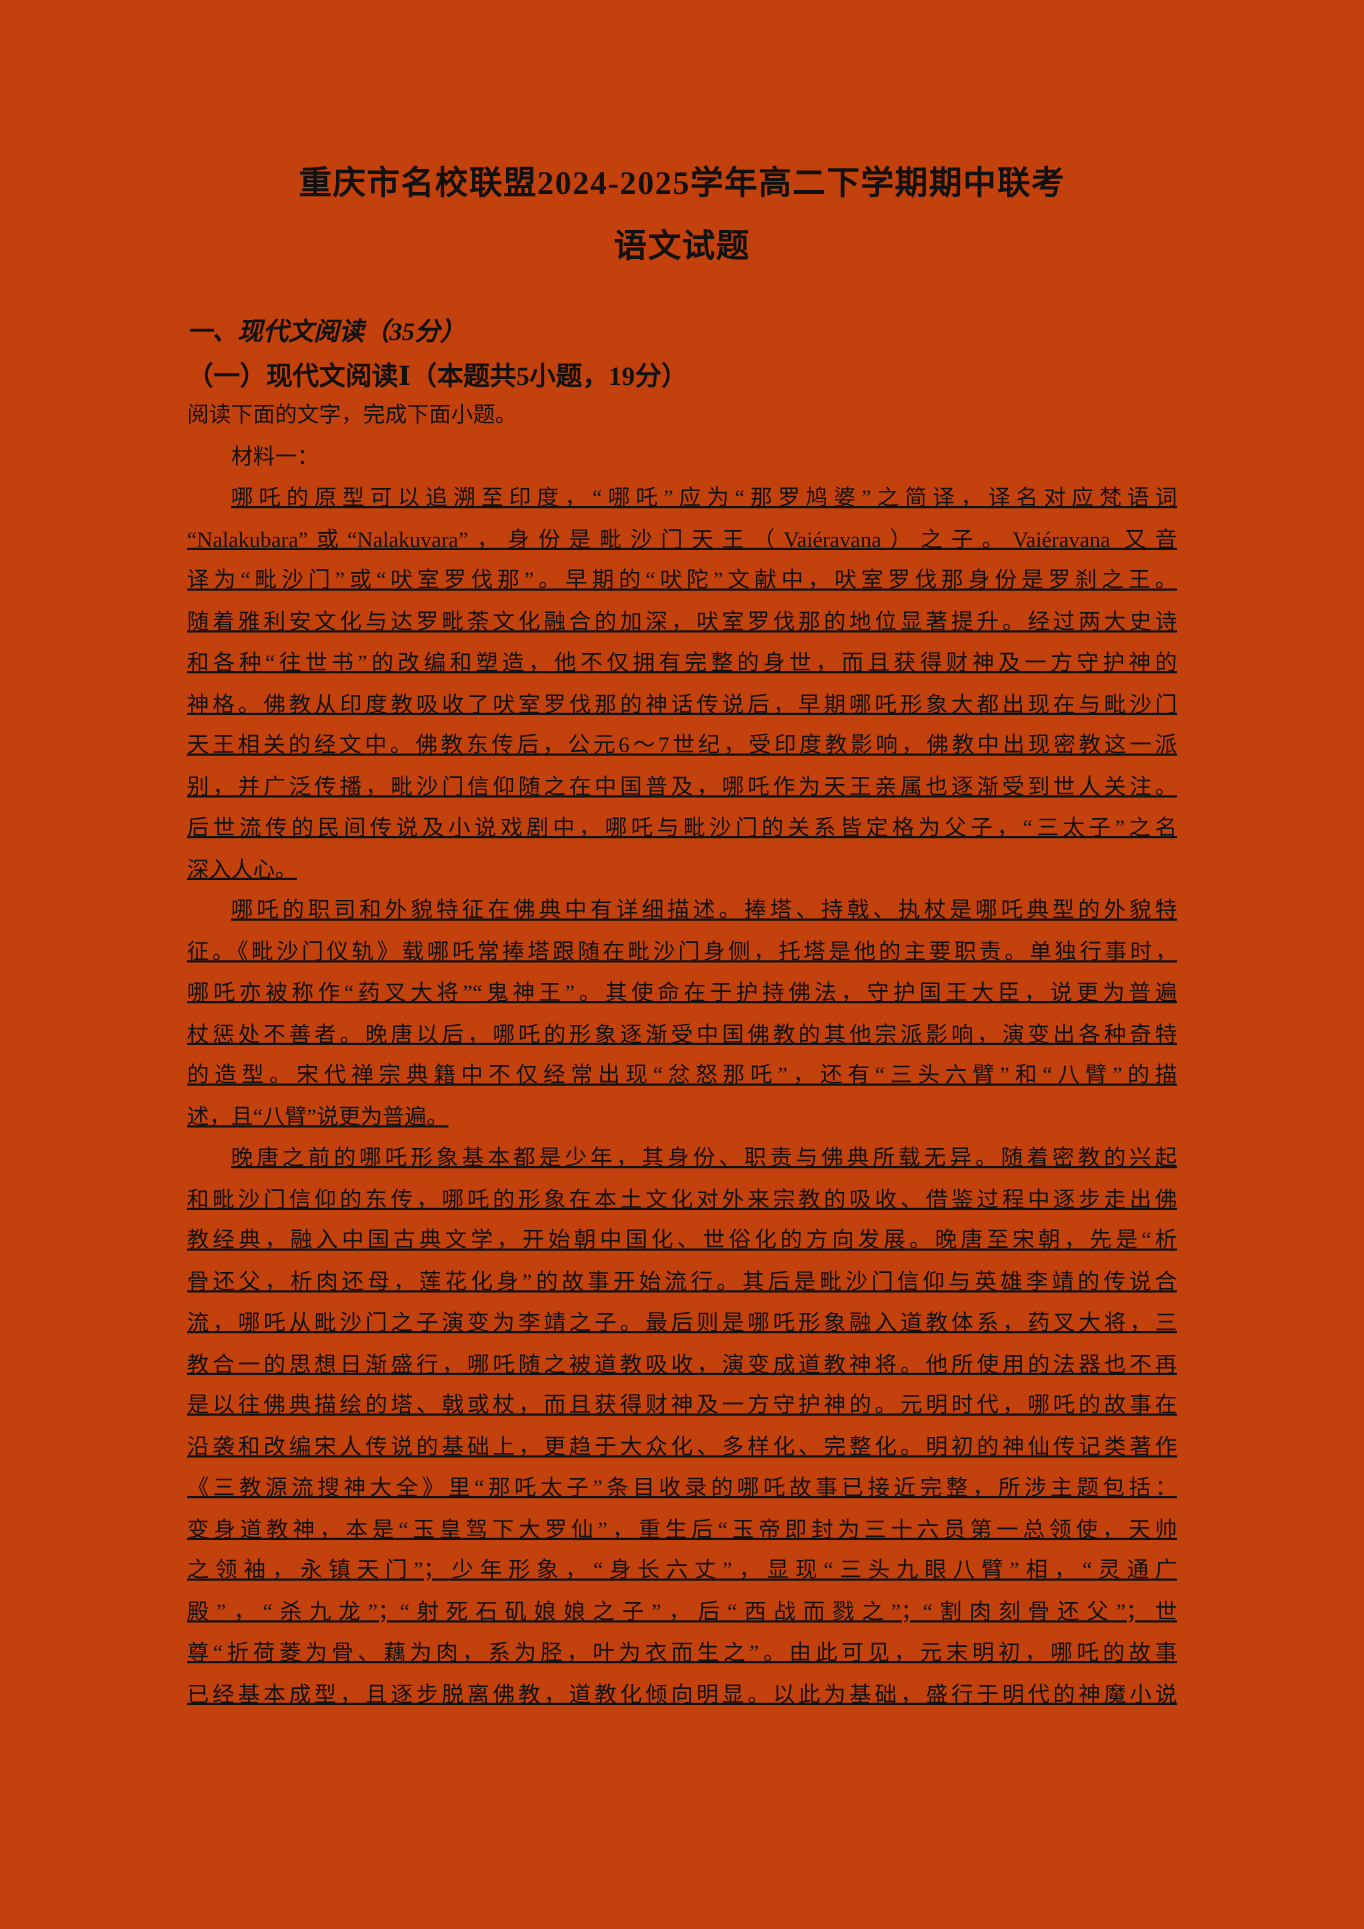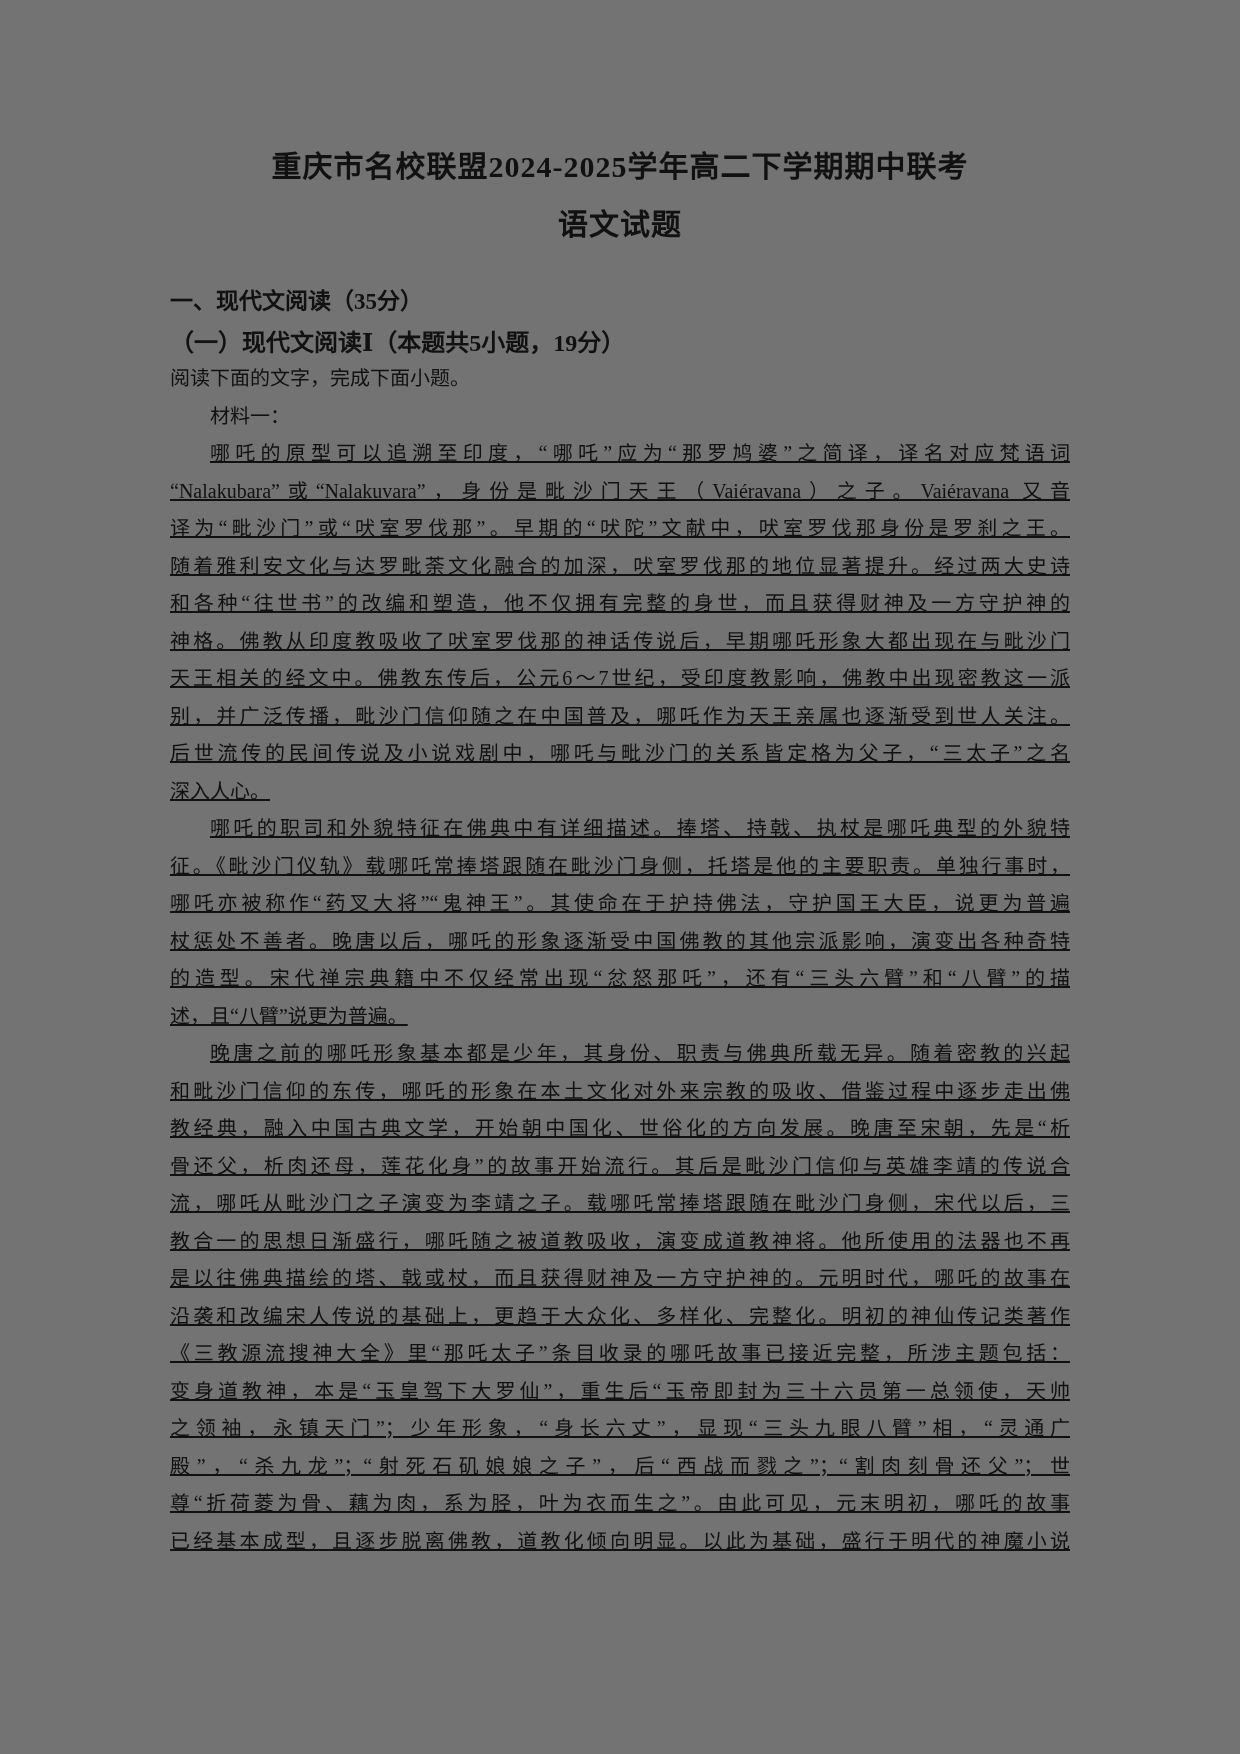--- a/index.html
+++ b/index.html
@@ -5,21 +5,21 @@
   html, body {
     margin: 0;
     padding: 0;
     background: #ffffff;
   }
   .page {
     position: relative;
     width: 1240px;
     height: 1754px;
     margin: 0 auto;
-    background: #737373;
+    background: #c2410c;
     color: #111111;
     font-family: "Liberation Serif", "DejaVu Serif", serif;
     box-sizing: border-box;
     padding: 148px 170px 0 170px;
     overflow: hidden;
   }
   .doc-title {
     font-size: 30px;
     font-weight: bold;
     text-align: center;
@@ -33,20 +33,21 @@
     text-align: center;
     line-height: 38px;
     margin: 0 0 42px 0;
     letter-spacing: 1px;
   }
   .heading1 {
     font-size: 23px;
     font-weight: bold;
     line-height: 32px;
     margin: 16px 0 8px 0;
+    font-style: italic;
   }
   .heading2 {
     font-size: 24px;
     font-weight: bold;
     line-height: 34px;
     margin: 0 0 0 0;
   }
   .body-text {
     font-size: 20px;
     line-height: 37.5px;
@@ -105,21 +106,21 @@
           <div class="line">哪吒亦被称作“药叉大将”“鬼神王”。其使命在于护持佛法，守护国王大臣，说更为普遍</div>
           <div class="line">杖惩处不善者。晚唐以后，哪吒的形象逐渐受中国佛教的其他宗派影响，演变出各种奇特</div>
           <div class="line">的造型。宋代禅宗典籍中不仅经常出现“忿怒那吒”，还有“三头六臂”和“八臂”的描</div>
           <div class="line no-just">述，且“八臂”说更为普遍。</div>
         </div>
         <div class="paragraph">
           <div class="line first">晚唐之前的哪吒形象基本都是少年，其身份、职责与佛典所载无异。随着密教的兴起</div>
           <div class="line">和毗沙门信仰的东传，哪吒的形象在本土文化对外来宗教的吸收、借鉴过程中逐步走出佛</div>
           <div class="line">教经典，融入中国古典文学，开始朝中国化、世俗化的方向发展。晚唐至宋朝，先是“析</div>
           <div class="line">骨还父，析肉还母，莲花化身”的故事开始流行。其后是毗沙门信仰与英雄李靖的传说合</div>
-          <div class="line">流，哪吒从毗沙门之子演变为李靖之子。载哪吒常捧塔跟随在毗沙门身侧，宋代以后，三</div>
+          <div class="line">流，哪吒从毗沙门之子演变为李靖之子。最后则是哪吒形象融入道教体系，药叉大将，三</div>
           <div class="line">教合一的思想日渐盛行，哪吒随之被道教吸收，演变成道教神将。他所使用的法器也不再</div>
           <div class="line">是以往佛典描绘的塔、戟或杖，而且获得财神及一方守护神的。元明时代，哪吒的故事在</div>
           <div class="line">沿袭和改编宋人传说的基础上，更趋于大众化、多样化、完整化。明初的神仙传记类著作</div>
           <div class="line">《三教源流搜神大全》里“那吒太子”条目收录的哪吒故事已接近完整，所涉主题包括：</div>
           <div class="line">变身道教神，本是“玉皇驾下大罗仙”，重生后“玉帝即封为三十六员第一总领使，天帅</div>
           <div class="line">之领袖，永镇天门”；少年形象，“身长六丈”，显现“三头九眼八臂”相，“灵通广</div>
           <div class="line">殿”，“杀九龙”；“射死石矶娘娘之子”，后“西战而戮之”；“割肉刻骨还父”；世</div>
           <div class="line">尊“折荷菱为骨、藕为肉，系为胫，叶为衣而生之”。由此可见，元末明初，哪吒的故事</div>
           <div class="line">已经基本成型，且逐步脱离佛教，道教化倾向明显。以此为基础，盛行于明代的神魔小说</div>
         </div>

